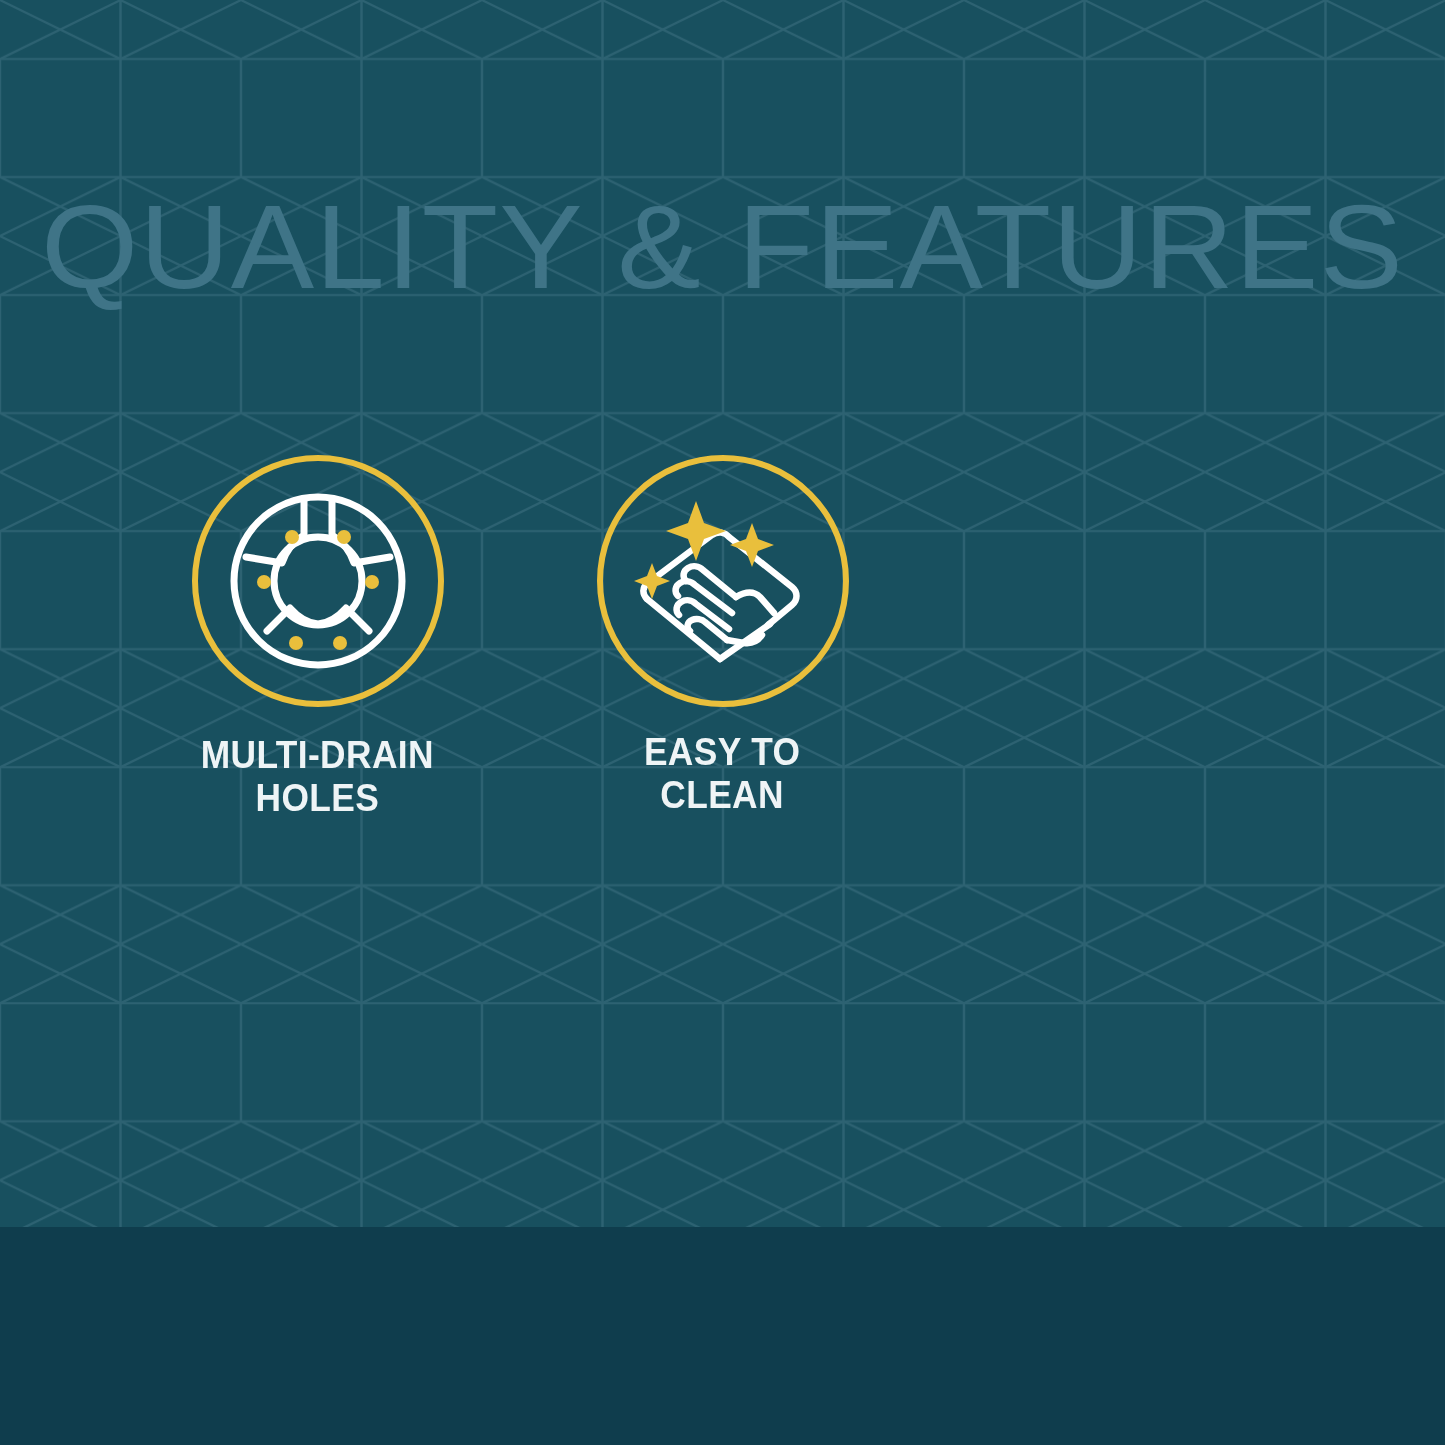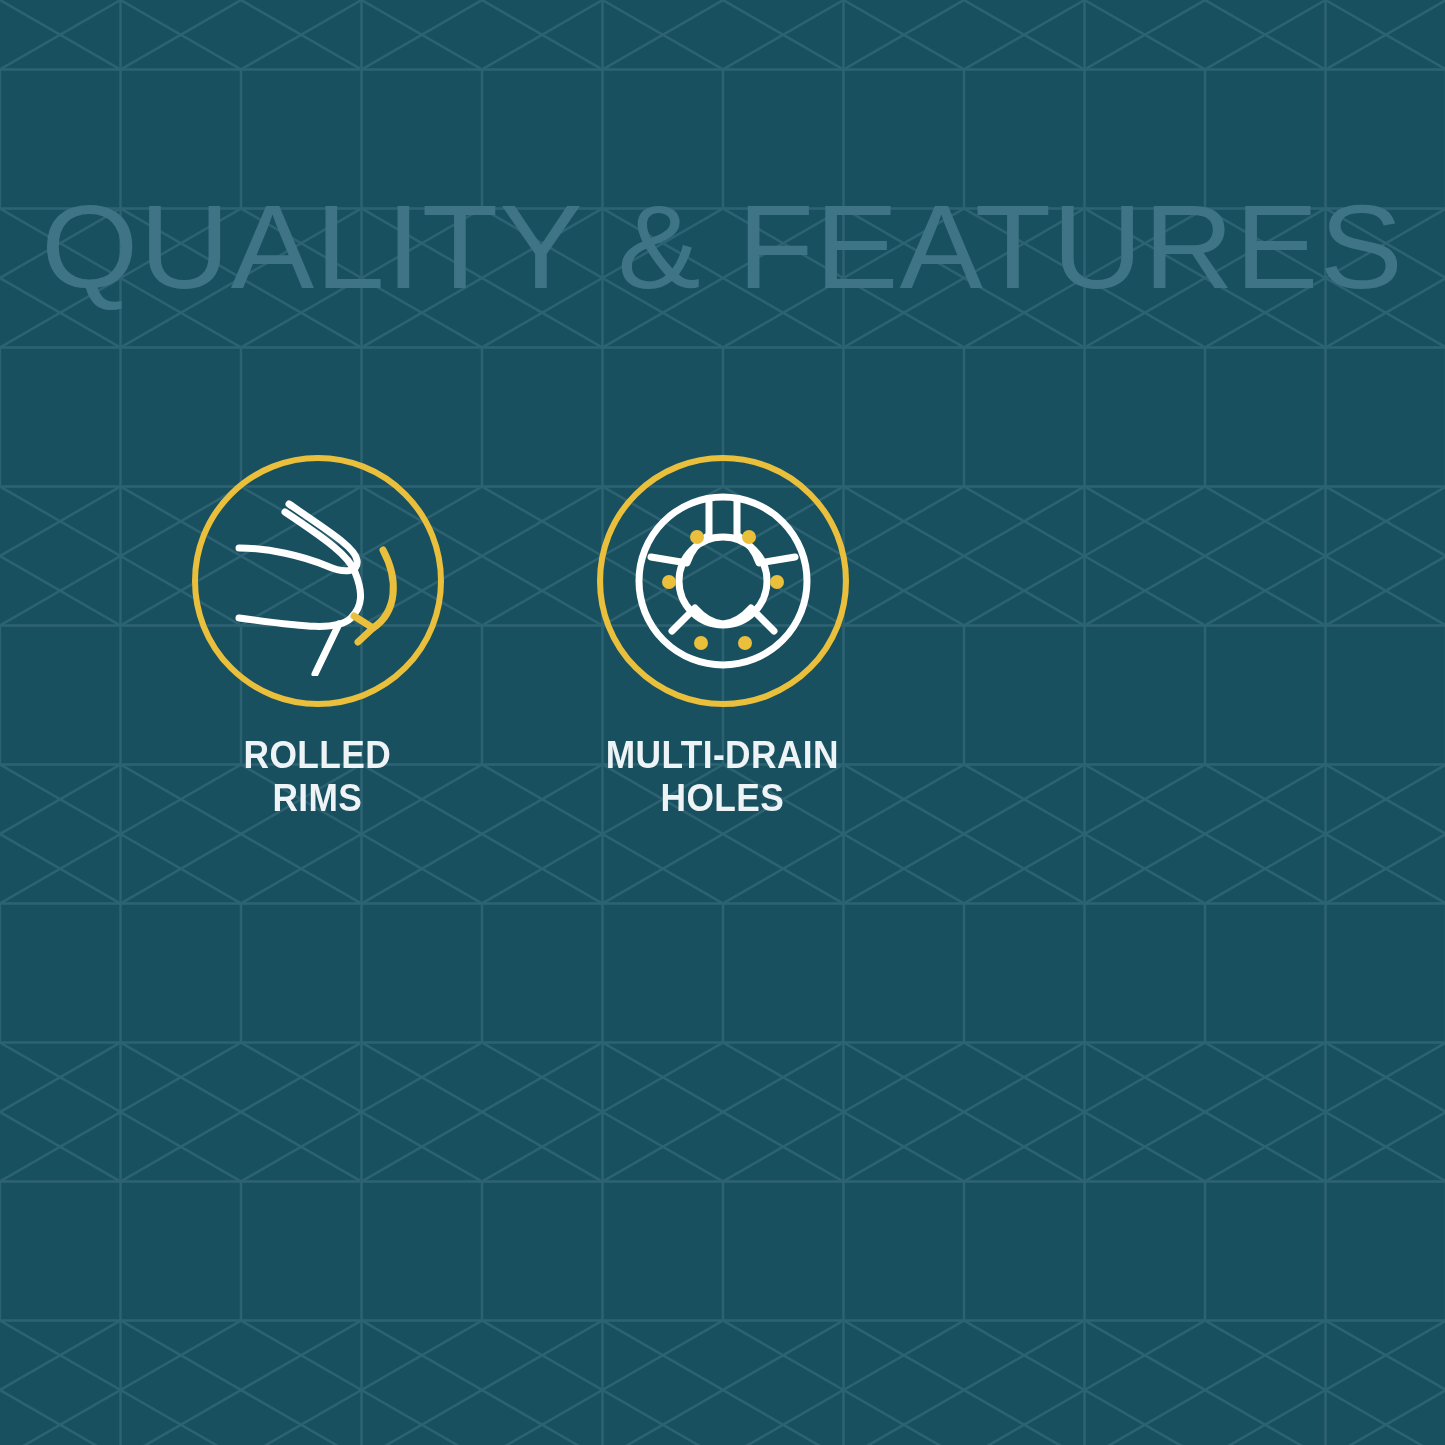--- a/index.html
+++ b/index.html
@@ -3,21 +3,21 @@
 <meta charset="utf-8">
 <style>
   html, body {
     margin: 0;
     padding: 0;
     background: #0f3d4d;
   }
   .canvas {
     position: relative;
     width: 1445px;
-    height: 1445px;
+    height: 1227px;
     background: #18505f;
     overflow: hidden;
     font-family: "Liberation Sans", sans-serif;
   }
   .bg-pattern {
     position: absolute;
     inset: 0;
     width: 100%;
     height: 100%;
     pointer-events: none;
@@ -99,37 +99,20 @@
         </g>
       </pattern>
     </defs>
     <rect x="-40" y="-40" width="1525" height="1525" fill="url(#hexpat)"></rect>
   </svg>
 
   <div class="title">QUALITY &amp; FEATURES</div>
 
   <div class="grid">
 
-    <div class="cell">
-      <div class="badge">
-        <svg width="190" height="190" viewBox="0 0 190 190">
-          <g fill="none" stroke="#ffffff" stroke-width="7" stroke-linecap="round" stroke-linejoin="round">
-            <path d="M66 18 C 110 48, 132 62, 134 74 C 136 86, 122 88, 104 80 C 80 70, 46 62, 16 62"></path>
-            <path d="M62 26 C 104 54, 126 70, 132 86 C 140 106, 140 120, 128 132 C 114 146, 76 140, 16 132"></path>
-            <path d="M116 138 L 92 188"></path>
-          </g>
-          <g fill="none" stroke="#e9bf3c" stroke-width="7" stroke-linecap="round" stroke-linejoin="round">
-            <path d="M160 64 C 176 94, 174 126, 150 142"></path>
-            <path d="M131 130 L 150 142 L 135 156"></path>
-          </g>
-        </svg>
-      </div>
-      <div class="label">ROLLED
-RIMS</div>
-    </div>
 
 
     <div class="cell">
       <div class="badge">
         <svg width="180" height="180" viewBox="0 0 180 180">
           <g fill="none" stroke="#ffffff" stroke-width="7" stroke-linejoin="round" stroke-linecap="round">
             <circle cx="90" cy="90" r="84"></circle>
             <circle cx="90" cy="90" r="44"></circle>
             <path d="M76 8 L 76 44 C 66 50, 58 60, 54 72 L 18 66"></path>
             <path d="M104 8 L 104 44 C 114 50, 122 60, 126 72 L 162 66"></path>
@@ -144,15 +127,41 @@
             <circle cx="112" cy="152" r="7"></circle>
           </g>
         </svg>
       </div>
       <div class="label">MULTI-DRAIN
 HOLES</div>
     </div>
 
 
 
+    <div class="cell row2">
+      <div class="badge">
+        <svg width="190" height="180" viewBox="0 0 190 180">
+          <g fill="none" stroke="#ffffff" stroke-width="6.5" stroke-linejoin="round" stroke-linecap="round">
+
+            <path d="M19 108 C 14 103, 14 96, 20 92 L 84 44 C 90 40, 97 41, 101 46 L 164 96 C 170 101, 170 109, 164 114 L 140 134"></path>
+            <path d="M92 168 L 142 133"></path>
+            <path d="M19 108 L 92 168"></path>
+
+            <path d="M58 90 C 54 86, 55 80, 60 77 C 65 74, 71 75, 75 79 L 108 106"></path>
+            <path d="M50 105 C 46 101, 47 95, 52 92 C 57 89, 63 90, 67 94 L 104 122"></path>
+            <path d="M51 124 C 47 120, 48 114, 53 111 C 58 108, 64 109, 68 113 L 101 138"></path>
+            <path d="M62 140 C 58 137, 59 131, 64 129 C 68 127, 74 128, 77 131 L 99 149"></path>
+            <path d="M108 106 C 118 100, 126 100, 132 106 L 146 122"></path>
+            <path d="M99 149 L 116 152 C 124 153, 130 150, 134 144"></path>
+          </g>
+          <g fill="#e9bf3c">
+            <path d="M68 10 L 76 32 L 98 40 L 76 48 L 68 70 L 60 48 L 38 40 L 60 32 Z"></path>
+            <path d="M124 32 L 130 48 L 146 54 L 130 60 L 124 76 L 118 60 L 102 54 L 118 48 Z"></path>
+            <path d="M24 72 L 29 85 L 42 90 L 29 95 L 24 108 L 19 95 L 6 90 L 19 85 Z"></path>
+          </g>
+        </svg>
+      </div>
+      <div class="label">EASY TO
+CLEAN</div>
+    </div>
 
   </div>
 </div>
 
 </body></html>

